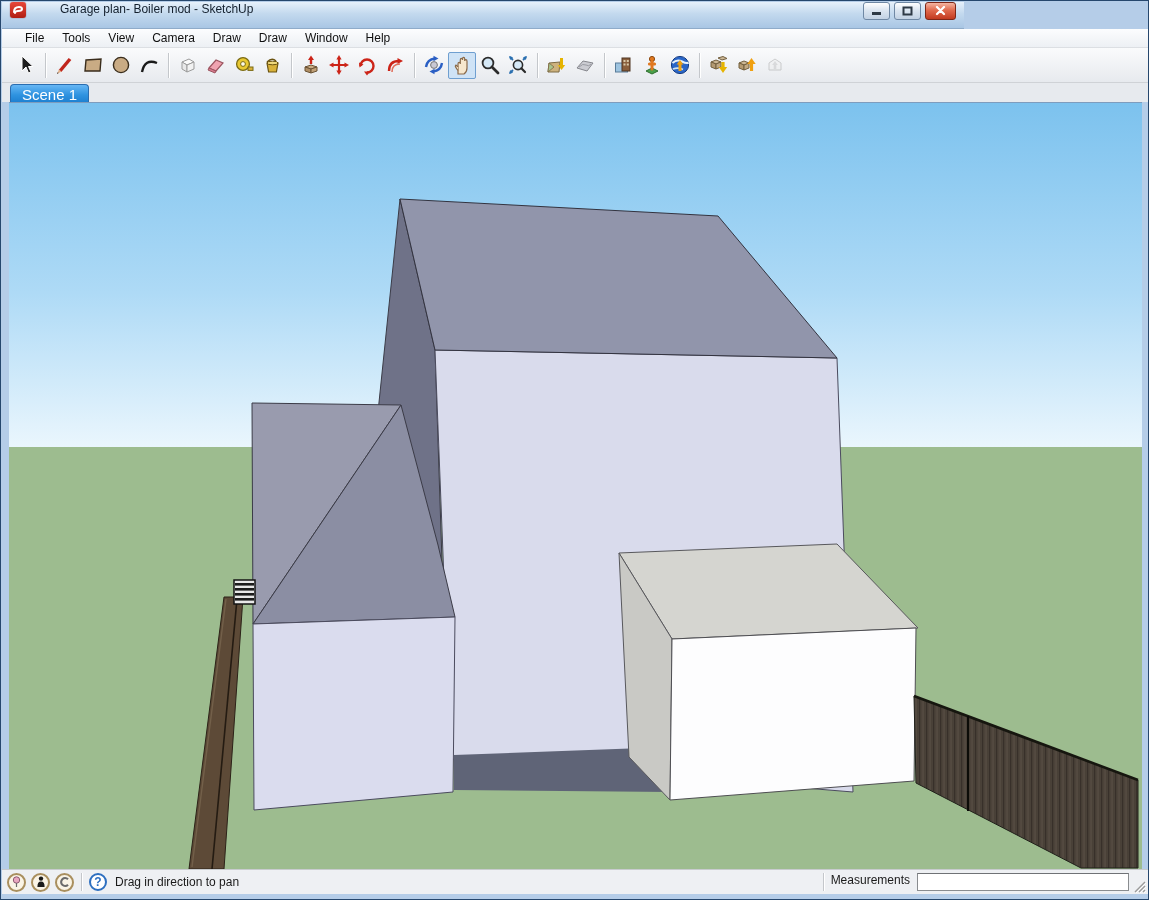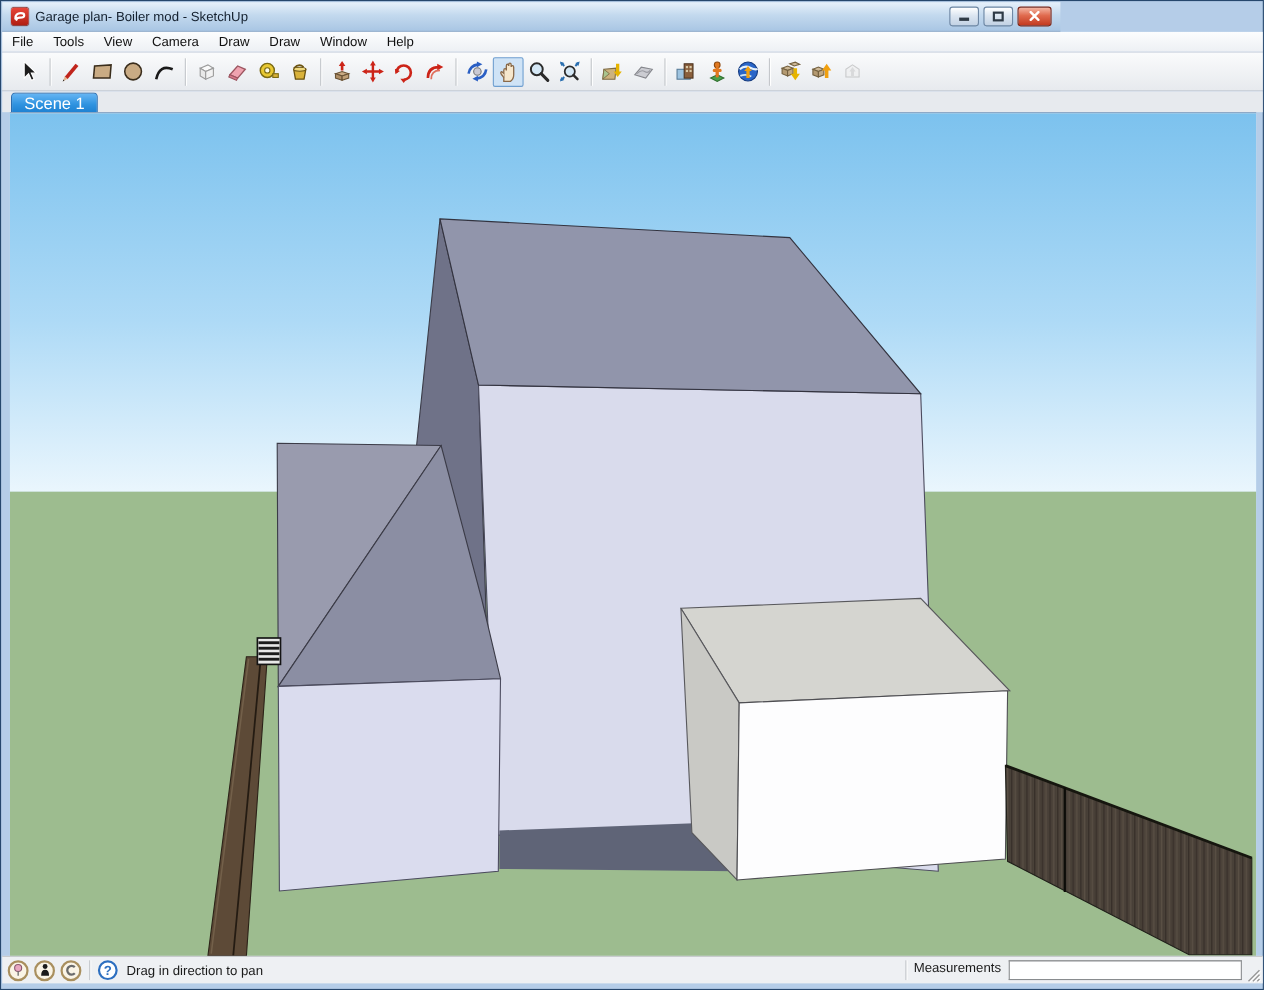--- a/index.html
+++ b/index.html
@@ -1,29 +1,29 @@
 <!DOCTYPE html>
 <html><head>
 <meta charset="utf-8">
 <style>
   html,body{margin:0;padding:0;background:#444;font-family:"Liberation Sans",sans-serif;}
   .window{position:relative;width:1149px;height:900px;background:#b5cde8;border:1px solid #26476d;box-sizing:border-box;overflow:hidden;}
   
   .titlebar{position:absolute;left:1px;top:1px;width:962px;height:27px;
-    background:linear-gradient(#e7f1fb,#c3d9ee 45%,#a9c6e4);display:flex;align-items:center;box-sizing:border-box;border-bottom:1px solid #8fabc9;}
+    background:linear-gradient(#e7f1fb,#c3d9ee 45%,#a9c6e4);display:flex;box-sizing:border-box;border-bottom:1px solid #8fabc9;gap:28px;}
   .appicon{width:16px;height:16px;margin:0 6px 0 8px;border-radius:3px;background:linear-gradient(#e8473a,#b01e12);position:relative;box-shadow:0 0 1px #70120a;}
   .appicon svg{position:absolute;left:1px;top:1px;}
   .titletext{font-size:12px;color:#14202e;white-space:nowrap;}
   .winbtns{margin-left:auto;margin-right:8px;display:flex;gap:4px;}
   .wbtn{width:27px;height:18px;border-radius:3px;border:1px solid #6f88a4;display:flex;align-items:center;justify-content:center;
     background:linear-gradient(#ffffff,#dce6f1 45%,#c2d2e4);box-sizing:border-box;}
   .wbtn.close{width:31px;background:linear-gradient(#f4b5a2,#e06a4e 45%,#c23a20);border-color:#7e2718;}
   
   .menubar{position:absolute;left:1px;top:28px;width:1147px;height:19px;background:linear-gradient(#fcfdfe,#edf0f4);
-    display:flex;align-items:center;font-size:12px;color:#101010;border-bottom:1px solid #dcdfe3;box-sizing:border-box;padding-left:0;}
+    display:flex;align-items:center;font-size:12px;color:#101010;border-bottom:1px solid #dcdfe3;box-sizing:border-box;padding-left:14px;}
   .menuitem{padding:1px 9px;cursor:default;}
   
   .toolbar{position:absolute;left:1px;top:47px;width:1147px;height:35px;background:linear-gradient(#fafbfc,#e7eaee);
     display:flex;align-items:center;border-bottom:1px solid #cfd2d6;box-sizing:border-box;padding-left:10px;}
   .tb{width:28px;height:27px;display:flex;align-items:center;justify-content:center;border:1px solid transparent;border-radius:2px;box-sizing:border-box;}
   .tb.active{background:#cfe3f6;border-color:#6f9fd0;}
   .tb.disabled{opacity:.45;filter:grayscale(.9);}
   .tsep{width:1px;height:25px;background:#c4c7cb;margin:0 5px;box-shadow:1px 0 0 #ffffff;}
   
   .tabrow{position:absolute;left:1px;top:82px;width:1147px;height:19px;background:#e7eaee;box-sizing:border-box;}

